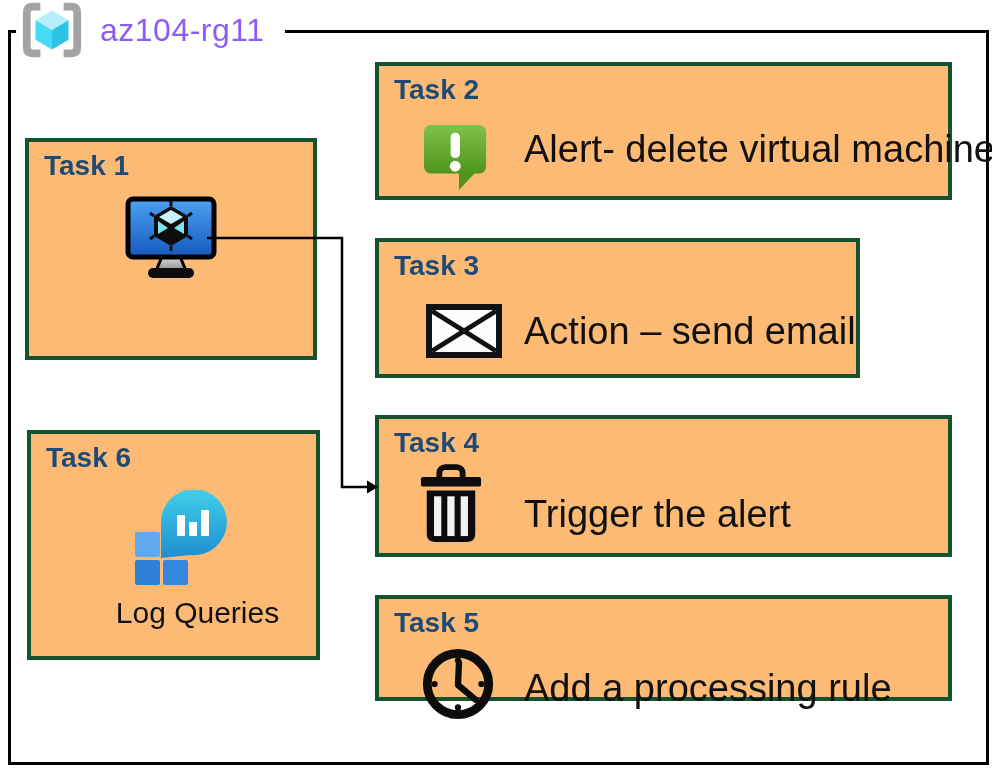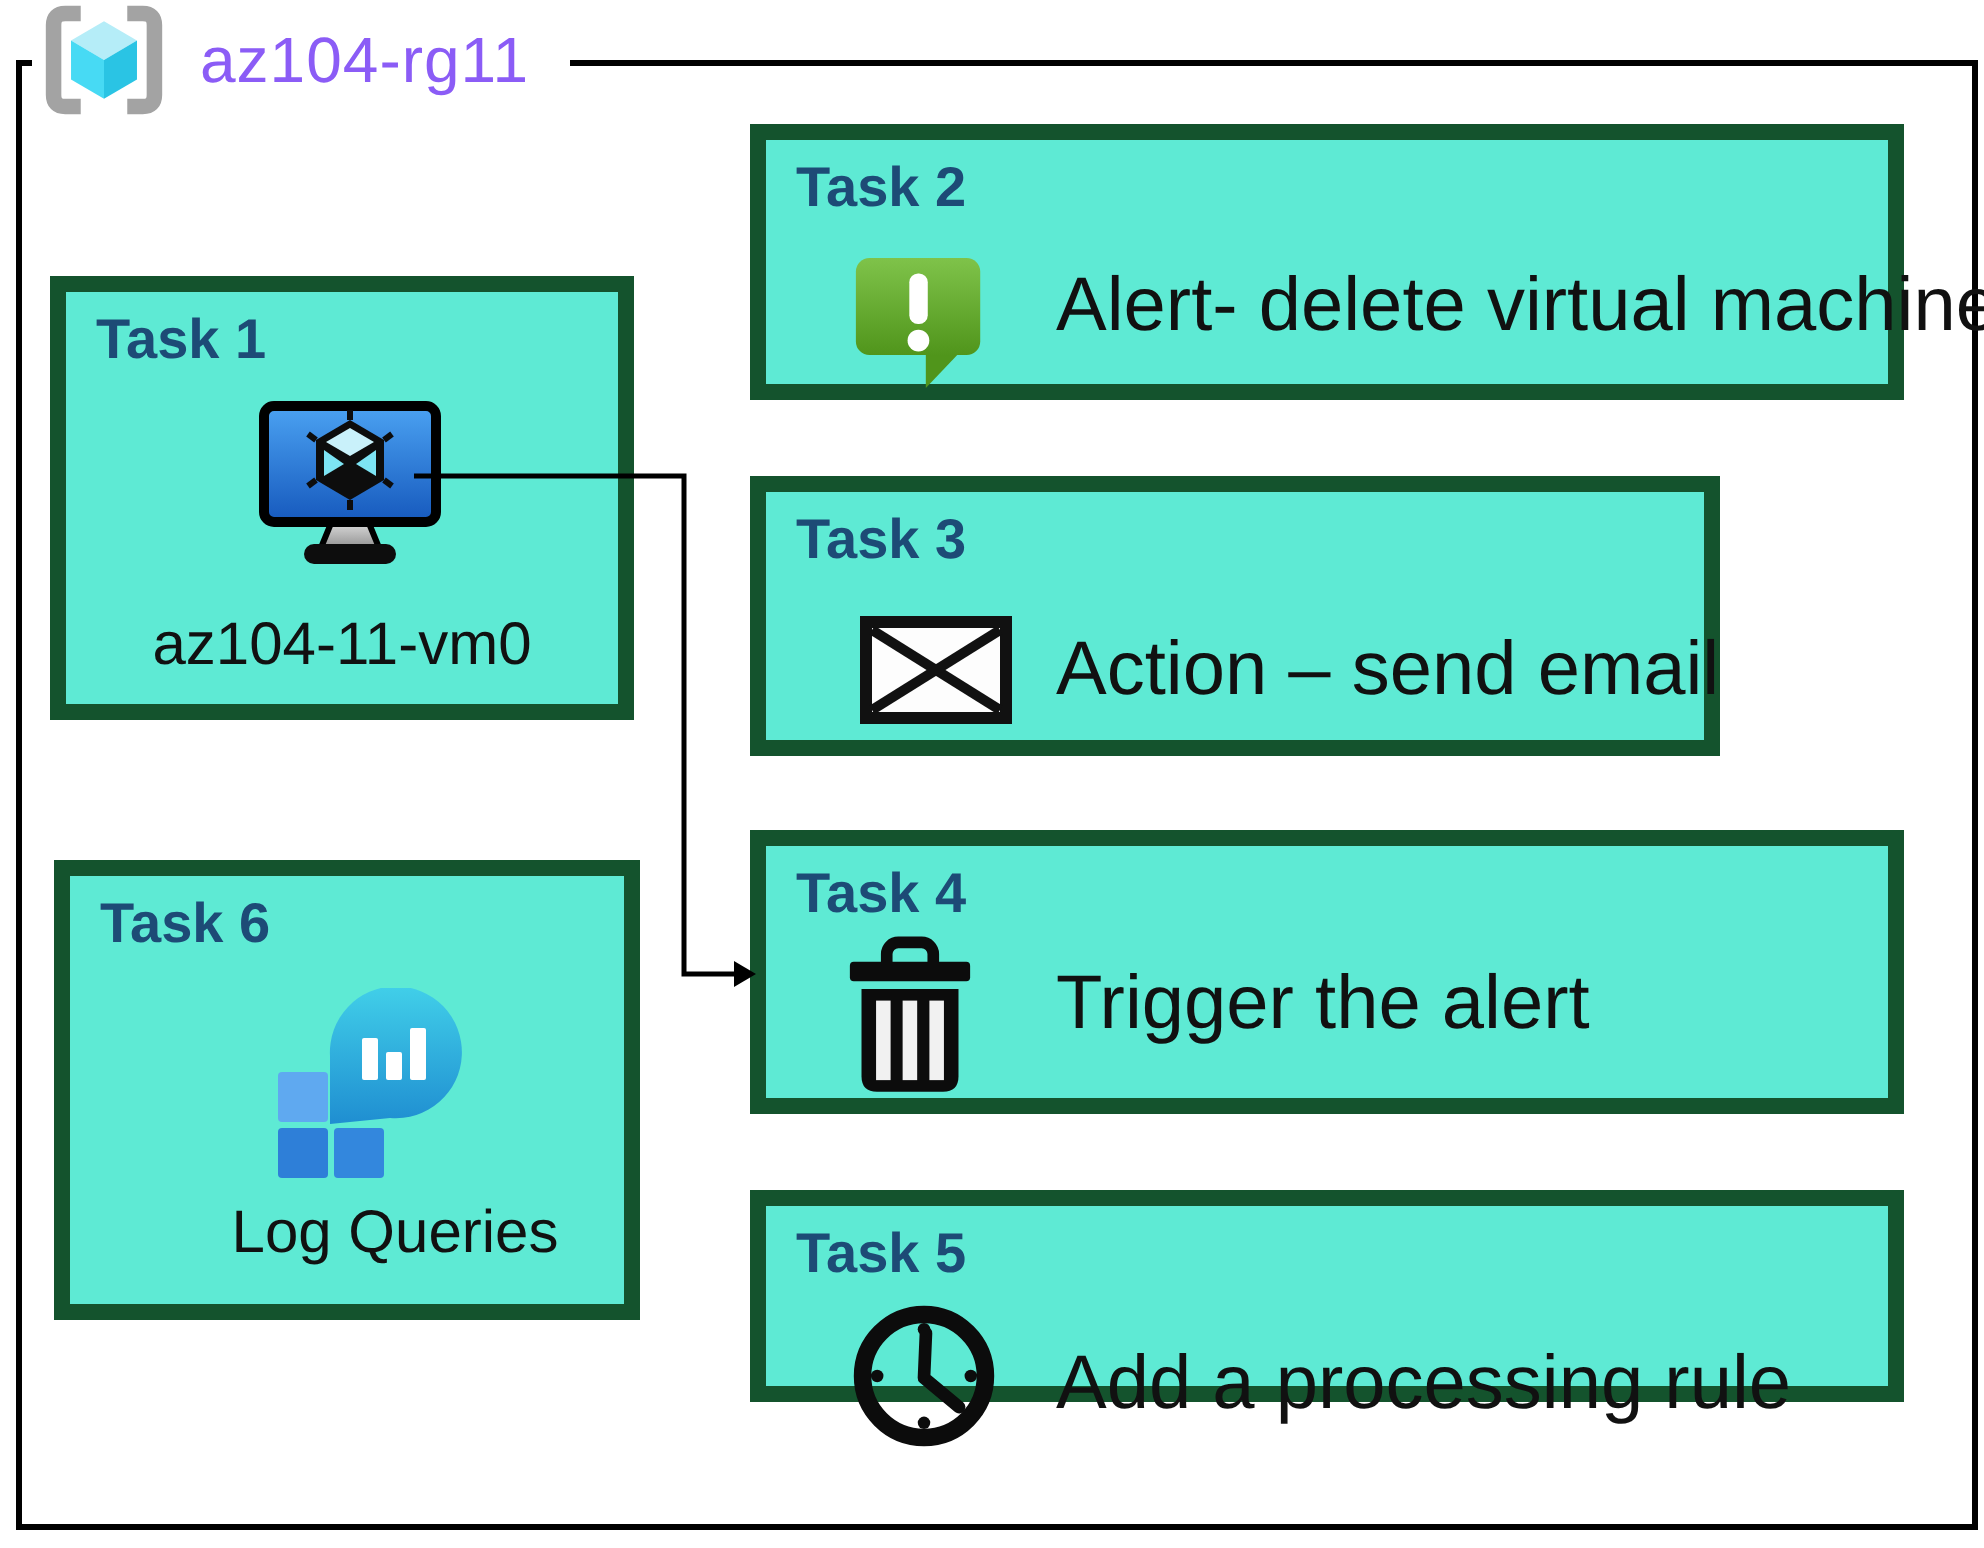--- a/index.html
+++ b/index.html
@@ -11,21 +11,21 @@
     position:absolute;left:8px;top:30px;width:975px;height:729px;
     border:3px solid #000;background:#fff;z-index:0;
   }
   .rg-label{
     position:absolute;left:16px;top:0;height:60px;z-index:2;
     display:flex;align-items:center;gap:16px;background:#fff;
     padding:0 20px 0 4px;
   }
   .rg-label .rg-text{font-size:32px;color:#8b5cf6;letter-spacing:0.5px;}
   .task-box{
-    position:absolute;background:#5eead4;border:8px solid #14532d;z-index:1;
+    position:absolute;background:#fdba74;border:4px solid #14532d;z-index:1;
     box-sizing:border-box;
     text-decoration:underline;
   }
   .t1{left:25px;top:138px;width:292px;height:222px;padding-left:32px;}
   .t2{left:375px;top:62px;width:577px;height:138px;}
   .t3{left:375px;top:238px;width:485px;height:140px;}
   .t4{left:375px;top:415px;width:577px;height:142px;}
   .t5{left:375px;top:595px;width:577px;height:106px;}
   .t6{left:27px;top:430px;width:293px;height:230px;}
   .task-title{
@@ -41,21 +41,21 @@
     font-size:30px;color:#111;
   }
   .i-alert{left:43px;top:56px;width:68px;height:72px;}
   .i-mail{left:47px;top:62px;width:76px;height:54px;}
   .i-trash{left:40px;top:44px;width:64px;height:86px;}
   .i-clock{left:40px;top:46px;width:78px;height:78px;}
   .i-vm{left:96px;top:52px;width:92px;height:92px;}
   .i-log{left:102px;top:56px;width:96px;height:96px;}
   .l2{top:62px;}
   .l3{top:68px;}
-  .l4{top:58px;text-align:center;}
+  .l4{top:74px;text-align:center;}
   .l5{top:68px;}
   .l1{top:160px;}
   .l6{top:162px;padding-left:24px;}
   .connector-layer{
     position:absolute;left:0;top:0;width:992px;height:774px;
     z-index:3;pointer-events:none;
   }
 </style>
 </head>
 <body>
@@ -101,21 +101,20 @@
             <line x1="46" y1="52" x2="46" y2="57"></line>
           <line x1="29" y1="42" x2="25" y2="45"></line>
             <line x1="29" y1="22" x2="25" y2="19"></line>
         </g>
         <polygon points="46,12 63,22 63,42 46,52 29,42 29,22" fill="#0d0d0d"></polygon>
         <polygon points="46,16 58,23 46,30 34,23" fill="#c9f1fa"></polygon>
         <polygon points="33,27 43,34 33,40" fill="#7de4f4"></polygon>
         <polygon points="59,27 49,34 59,40" fill="#7de4f4"></polygon>
       </svg>
     </span>
-    <div class="center-label l1">az104-11-vm0</div>
   </div>
 
   <div class="task-box t2">
     <div class="task-title">Task 2</div>
     <span class="row-icon i-alert">
       <svg width="68" height="72" viewBox="0 0 70 72">
         <defs>
           <linearGradient id="alrt" x1="0" y1="0" x2="0" y2="1">
             <stop offset="0" stop-color="#7fc34a"></stop>
               <stop offset="1" stop-color="#50951b"></stop>

